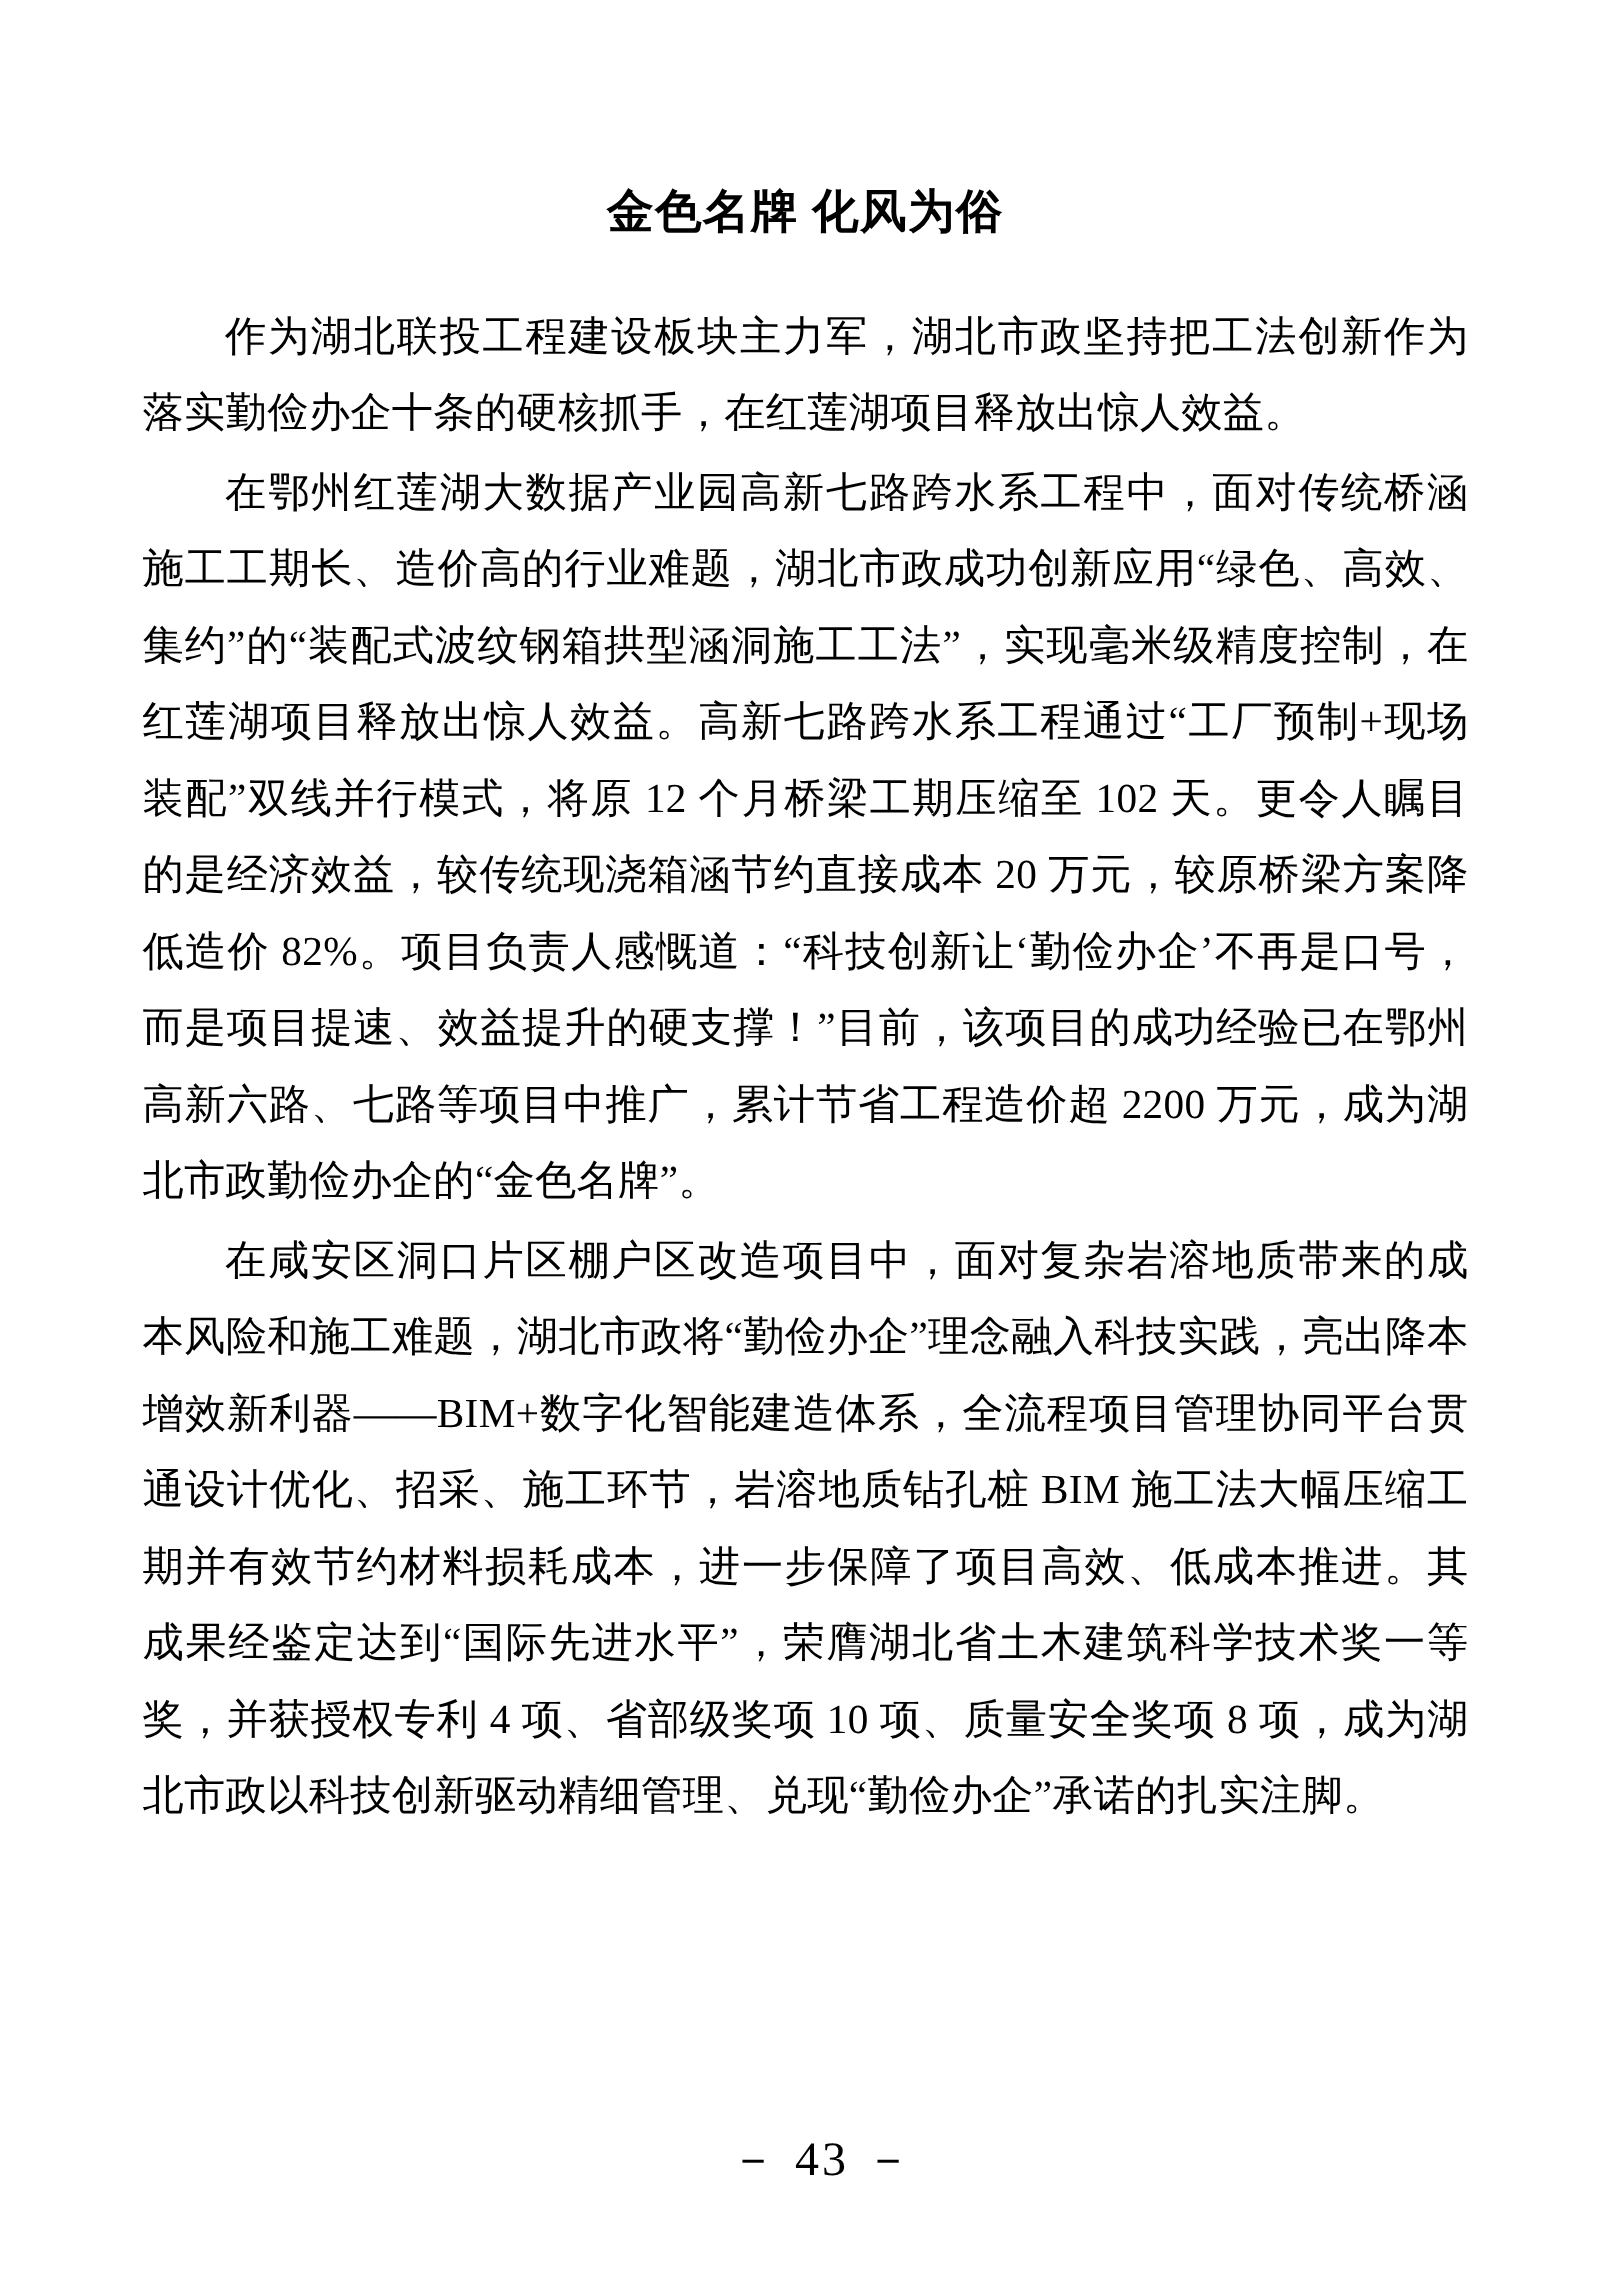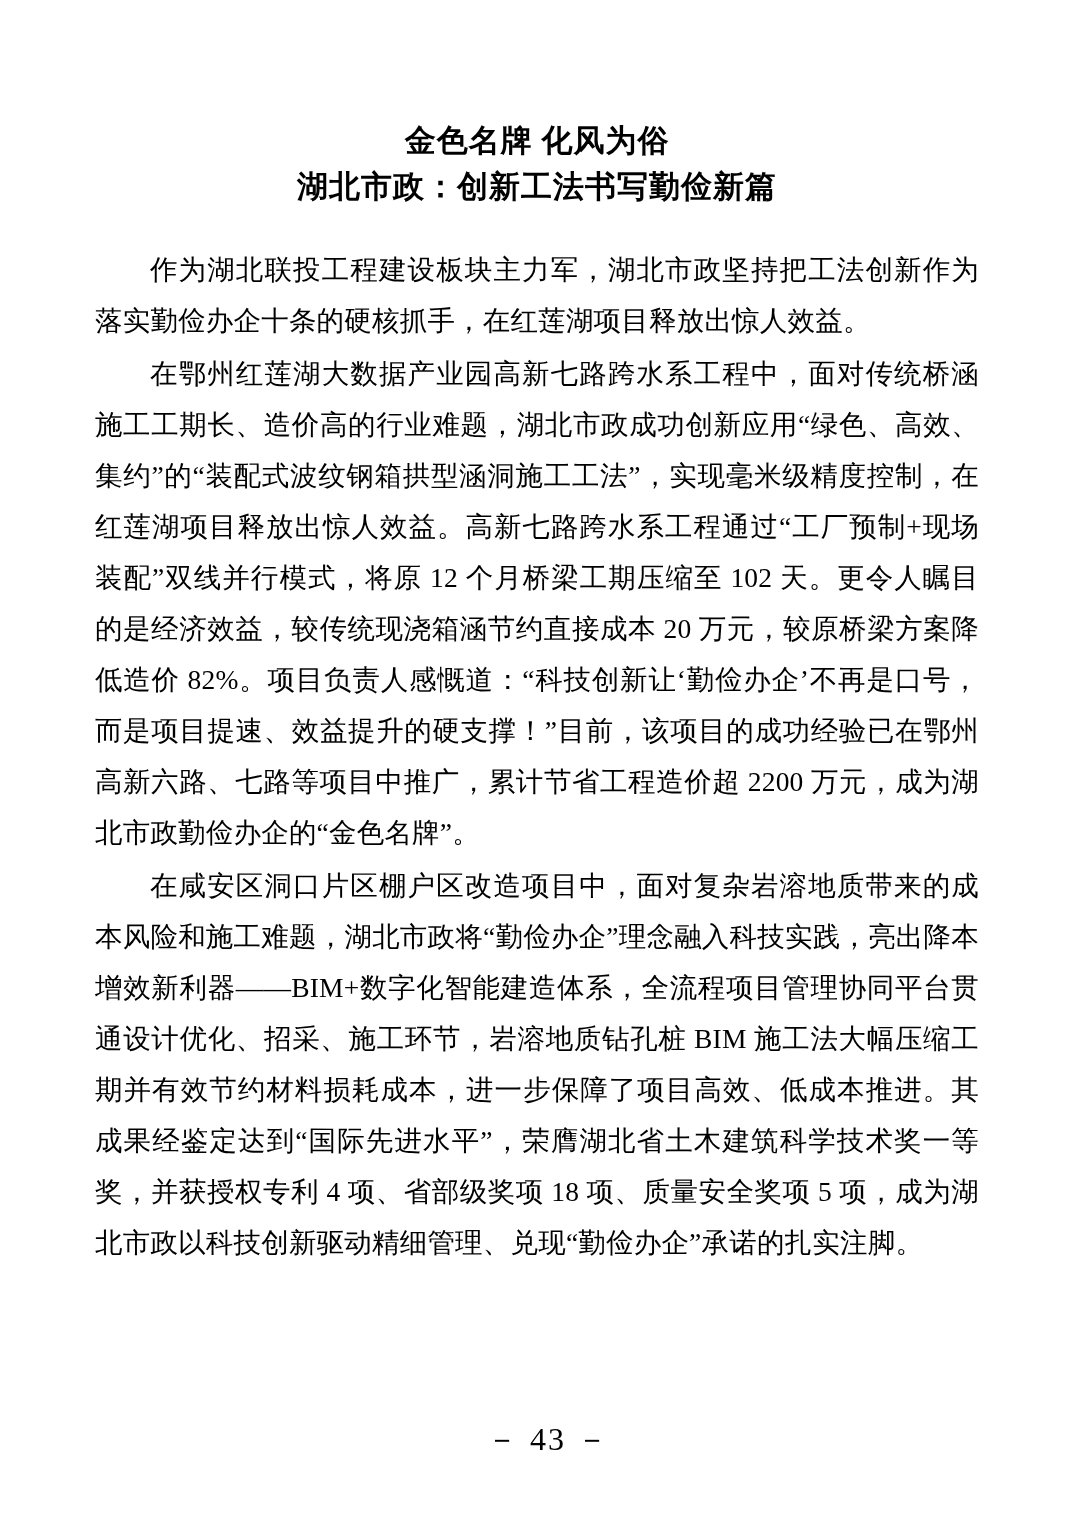--- a/index.html
+++ b/index.html
@@ -54,24 +54,23 @@
     letter-spacing: 2px;
   }
 </style>
 </head>
 <body>
 
 <div class="page">
 
   <div class="title-block">
     <div class="title-line">金色名牌 化风为俗</div>
-    <div class="title-line sub">湖北市政：创新工法书写勤俭新篇</div>
   </div>
 
   <div class="body-text">
     <p>作为湖北联投工程建设板块主力军，湖北市政坚持把工法创新作为落实勤俭办企十条的硬核抓手，在红莲湖项目释放出惊人效益。</p>
     <p>在鄂州红莲湖大数据产业园高新七路跨水系工程中，面对传统桥涵施工工期长、造价高的行业难题，湖北市政成功创新应用“绿色、高效、集约”的“装配式波纹钢箱拱型涵洞施工工法”，实现毫米级精度控制，在红莲湖项目释放出惊人效益。高新七路跨水系工程通过“工厂预制+现场装配”双线并行模式，将原 12 个月桥梁工期压缩至 102 天。更令人瞩目的是经济效益，较传统现浇箱涵节约直接成本 20 万元，较原桥梁方案降低造价 82%。项目负责人感慨道：“科技创新让‘勤俭办企’不再是口号，而是项目提速、效益提升的硬支撑！”目前，该项目的成功经验已在鄂州高新六路、七路等项目中推广，累计节省工程造价超 2200 万元，成为湖北市政勤俭办企的“金色名牌”。</p>
-    <p>在咸安区洞口片区棚户区改造项目中，面对复杂岩溶地质带来的成本风险和施工难题，湖北市政将“勤俭办企”理念融入科技实践，亮出降本增效新利器——BIM+数字化智能建造体系，全流程项目管理协同平台贯通设计优化、招采、施工环节，岩溶地质钻孔桩 BIM 施工法大幅压缩工期并有效节约材料损耗成本，进一步保障了项目高效、低成本推进。其成果经鉴定达到“国际先进水平”，荣膺湖北省土木建筑科学技术奖一等奖，并获授权专利 4 项、省部级奖项 18 项、质量安全奖项 5 项，成为湖北市政以科技创新驱动精细管理、兑现“勤俭办企”承诺的扎实注脚。</p>
+    <p>在咸安区洞口片区棚户区改造项目中，面对复杂岩溶地质带来的成本风险和施工难题，湖北市政将“勤俭办企”理念融入科技实践，亮出降本增效新利器——BIM+数字化智能建造体系，全流程项目管理协同平台贯通设计优化、招采、施工环节，岩溶地质钻孔桩 BIM 施工法大幅压缩工期并有效节约材料损耗成本，进一步保障了项目高效、低成本推进。其成果经鉴定达到“国际先进水平”，荣膺湖北省土木建筑科学技术奖一等奖，并获授权专利 4 项、省部级奖项 10 项、质量安全奖项 8 项，成为湖北市政以科技创新驱动精细管理、兑现“勤俭办企”承诺的扎实注脚。</p>
   </div>
 
   <div class="page-number">－ 43 －</div>
 
 </div>
 
 </body></html>

